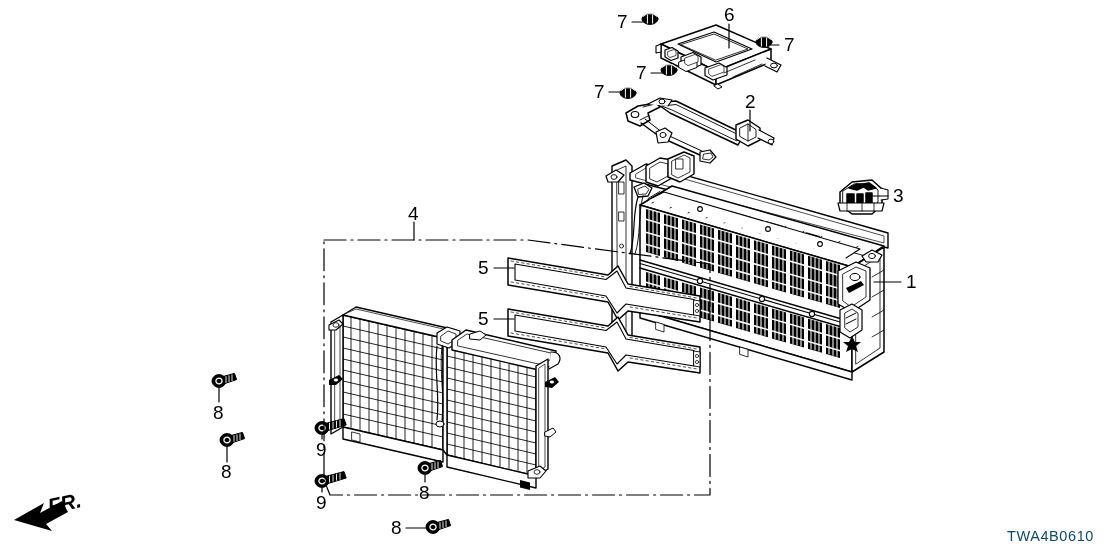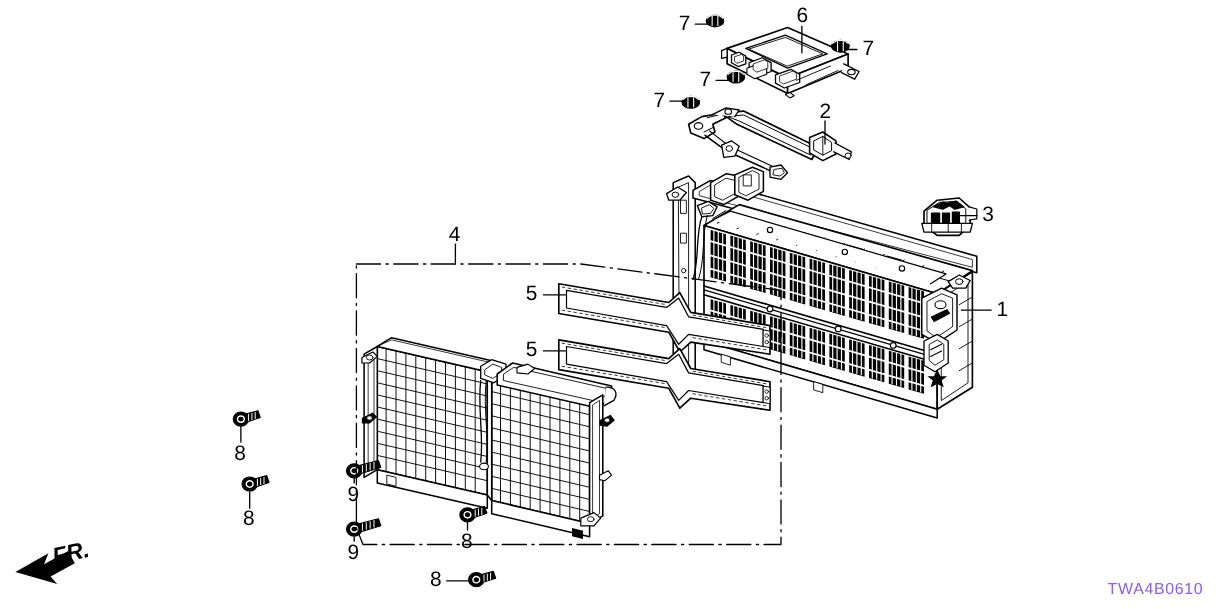--- a/index.html
+++ b/index.html
@@ -32,21 +32,21 @@
     white-space: nowrap;
     user-select: none;
   }
   #partno {
     position: absolute;
     right: 14px;
     bottom: 10px;
     font-family: "Liberation Sans", sans-serif;
     font-size: 14.5px;
     letter-spacing: 0.6px;
-    color: #8b5cf6;
+    color: #0c4a6e;
     white-space: nowrap;
   }
   #fr-label {
     position: absolute;
     left: 48px;
     top: 495px;
     font-family: "Liberation Sans", sans-serif;
     font-size: 21px;
     font-weight: bold;
     font-style: italic;

